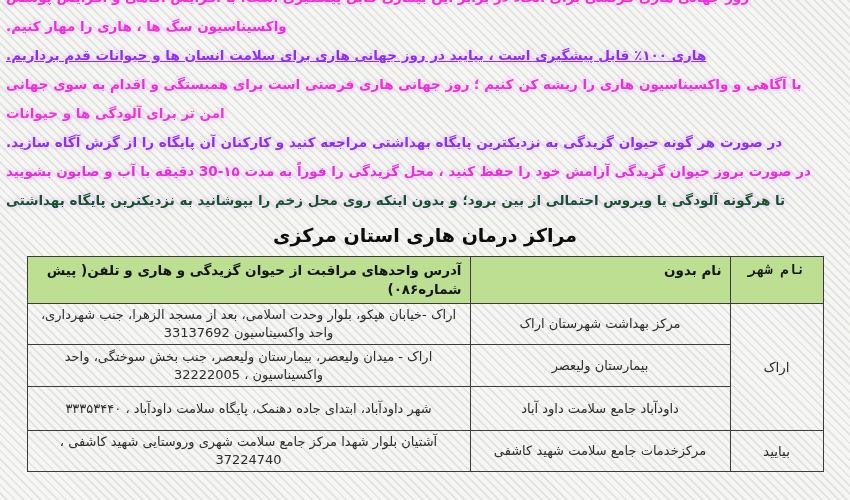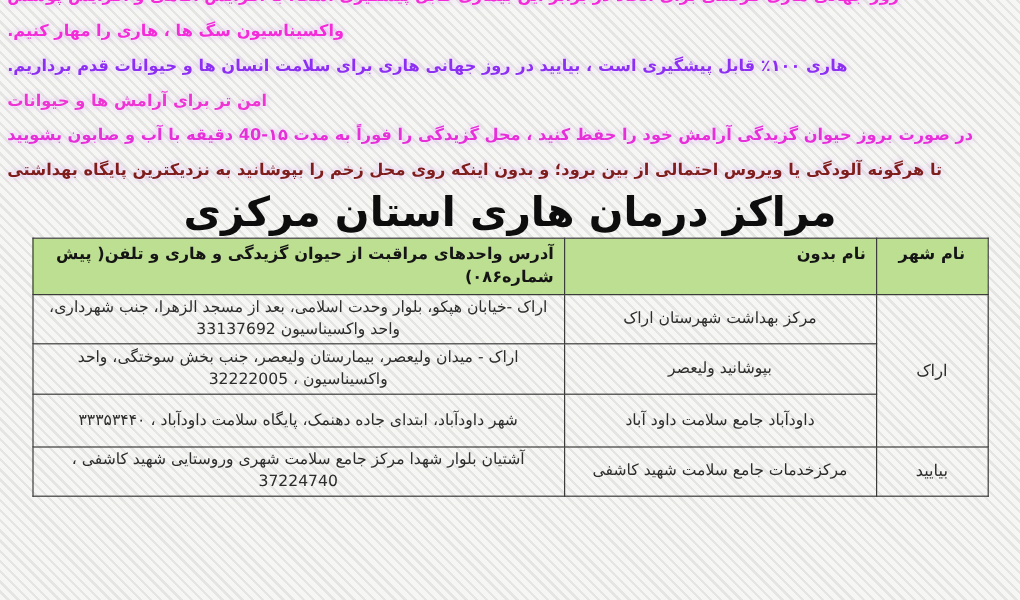--- a/index.html
+++ b/index.html
@@ -23,21 +23,21 @@
   .intro-line {
     height:29px; line-height:29px;
     font-size:13.5px; font-weight:bold;
     text-align:left;
     white-space:nowrap;
     text-shadow:0 0 2px rgba(255,255,255,0.9), 0 0 5px rgba(190,90,255,0.45);
     letter-spacing:0;
   }
   .page-title {
     text-align:center;
-    font-size:34px; font-weight:bold; color:#0d0d0d;
+    font-size:19px; font-weight:bold; color:#0d0d0d;
     height:38px; line-height:38px;
     margin-top:1px;
   }
   table.centers {
     border-collapse:collapse;
     table-layout:fixed;
     margin:2px auto 0 auto;
     width:796px;
     background:transparent;
   }
@@ -47,21 +47,21 @@
   th, td { border:1px solid #3c3c3c; }
   th {
     background:#bddf92;
     color:#151515;
     font-size:13.5px; font-weight:bold;
     vertical-align:top;
     padding:4px 8px;
     line-height:19px;
     height:42px;
   }
-  th.h-city { text-align:center; }
+  th.h-city { text-align:center;font-family:Liberation Mono, monospace; }
   th.h-unit { text-align:right; }
   th.h-addr { text-align:right; }
   td {
     color:#2d2d2d;
     font-size:13px;
     line-height:18px;
     padding:2px 7px;
     vertical-align:middle;
     text-align:center;
   }
@@ -70,24 +70,26 @@
   tr.r2 td { height:42px; }
   tr.r3 td { height:44px; }
   tr.r4 td { height:39px; }   
 </style>
 </head>
 <body>
 
 <div class="intro">
   <p class="intro-line" style="color: rgb(243, 43, 216);">روز جهانی هاری فرصتی برای اتحاد در برابر این بیماری قابل پیشگیری است؛ با افزایش آگاهی و افزایش پوشش</p>
   <p class="intro-line" style="color: rgb(243, 43, 216);">واکسیناسیون سگ ها ، هاری را مهار کنیم.</p>
-  <p class="intro-line" style="color: rgb(141, 47, 242);">هاری ۱۰۰٪ قابل پیشگیری است ، بیایید در روز جهانی هاری برای سلامت انسان ها و حیوانات قدم برداریم.</p>
-  <p class="intro-line" style="color: rgb(239, 52, 212);">امن تر برای آرامش ها و حیوانات</p>
-  <p class="intro-line" style="color: rgb(230, 47, 217);">در صورت بروز حیوان گزیدگی آرامش خود را حفظ کنید ، محل گزیدگی را فوراً به مدت ۱۵-40 دقیقه با آب و صابون بشویید</p>
-  <p class="intro-line" style="color: #7f1d1d;">تا هرگونه آلودگی یا ویروس احتمالی از بین برود؛ و بدون اینکه روی محل زخم را بپوشانید به نزدیکترین پایگاه بهداشتی</p>
+  <p class="intro-line" style="color: rgb(141, 47, 242); text-decoration: underline;">هاری ۱۰۰٪ قابل پیشگیری است ، بیایید در روز جهانی هاری برای سلامت انسان ها و حیوانات قدم برداریم.</p>
+  <p class="intro-line" style="color: rgb(243, 43, 216);">با آگاهی و واکسیناسیون هاری را ریشه کن کنیم ؛ روز جهانی هاری فرصتی است برای همبستگی و اقدام به سوی جهانی</p>
+  <p class="intro-line" style="color: rgb(239, 52, 212);">امن تر برای آلودگی ها و حیوانات</p>
+  <p class="intro-line" style="color: rgb(141, 47, 242);">در صورت هر گونه حیوان گزیدگی به نزدیکترین پایگاه بهداشتی مراجعه کنید و کارکنان آن پایگاه را از گزش آگاه سازید.</p>
+  <p class="intro-line" style="color: rgb(230, 47, 217);">در صورت بروز حیوان گزیدگی آرامش خود را حفظ کنید ، محل گزیدگی را فوراً به مدت ۱۵-30 دقیقه با آب و صابون بشویید</p>
+  <p class="intro-line" style="color: #14532d;">تا هرگونه آلودگی یا ویروس احتمالی از بین برود؛ و بدون اینکه روی محل زخم را بپوشانید به نزدیکترین پایگاه بهداشتی</p>
 </div>
 
 <h1 class="page-title">مراکز درمان هاری استان مرکزی</h1>
 
 <table class="centers">
   <colgroup>
     <col class="c-city">
       <col class="c-unit">
       <col class="c-addr">
   </colgroup>
@@ -98,21 +100,21 @@
       <th class="h-addr">آدرس واحدهای مراقبت از حیوان گزیدگی و هاری و تلفن( پیش شماره۰۸۶)</th>
     </tr>
   </thead>
   <tbody>
     <tr class="r1">
       <td class="city-cell" rowspan="3">اراک</td>
       <td class="unit-cell">مرکز بهداشت شهرستان اراک</td>
       <td class="addr-cell">اراک -خیابان هپکو، بلوار وحدت اسلامی، بعد از مسجد الزهرا، جنب شهرداری، واحد واکسیناسیون 33137692</td>
     </tr>
     <tr class="r2">
-      <td class="unit-cell">بپوشانید ولیعصر</td>
+      <td class="unit-cell">بیمارستان ولیعصر</td>
       <td class="addr-cell">اراک - میدان ولیعصر، بیمارستان ولیعصر، جنب بخش سوختگی، واحد واکسیناسیون ، 32222005</td>
     </tr>
     <tr class="r3">
       <td class="unit-cell">داودآباد جامع سلامت داود آباد</td>
       <td class="addr-cell">شهر داودآباد، ابتدای جاده دهنمک، پایگاه سلامت داودآباد ، ۳۳۳۵۳۴۴۰</td>
     </tr>
     <tr class="r4">
       <td class="city-cell">بیایید</td>
       <td class="unit-cell">مرکزخدمات جامع سلامت شهید کاشفی</td>
       <td class="addr-cell">آشتیان بلوار شهدا مرکز جامع سلامت شهری وروستایی شهید کاشفی ، 37224740</td>

